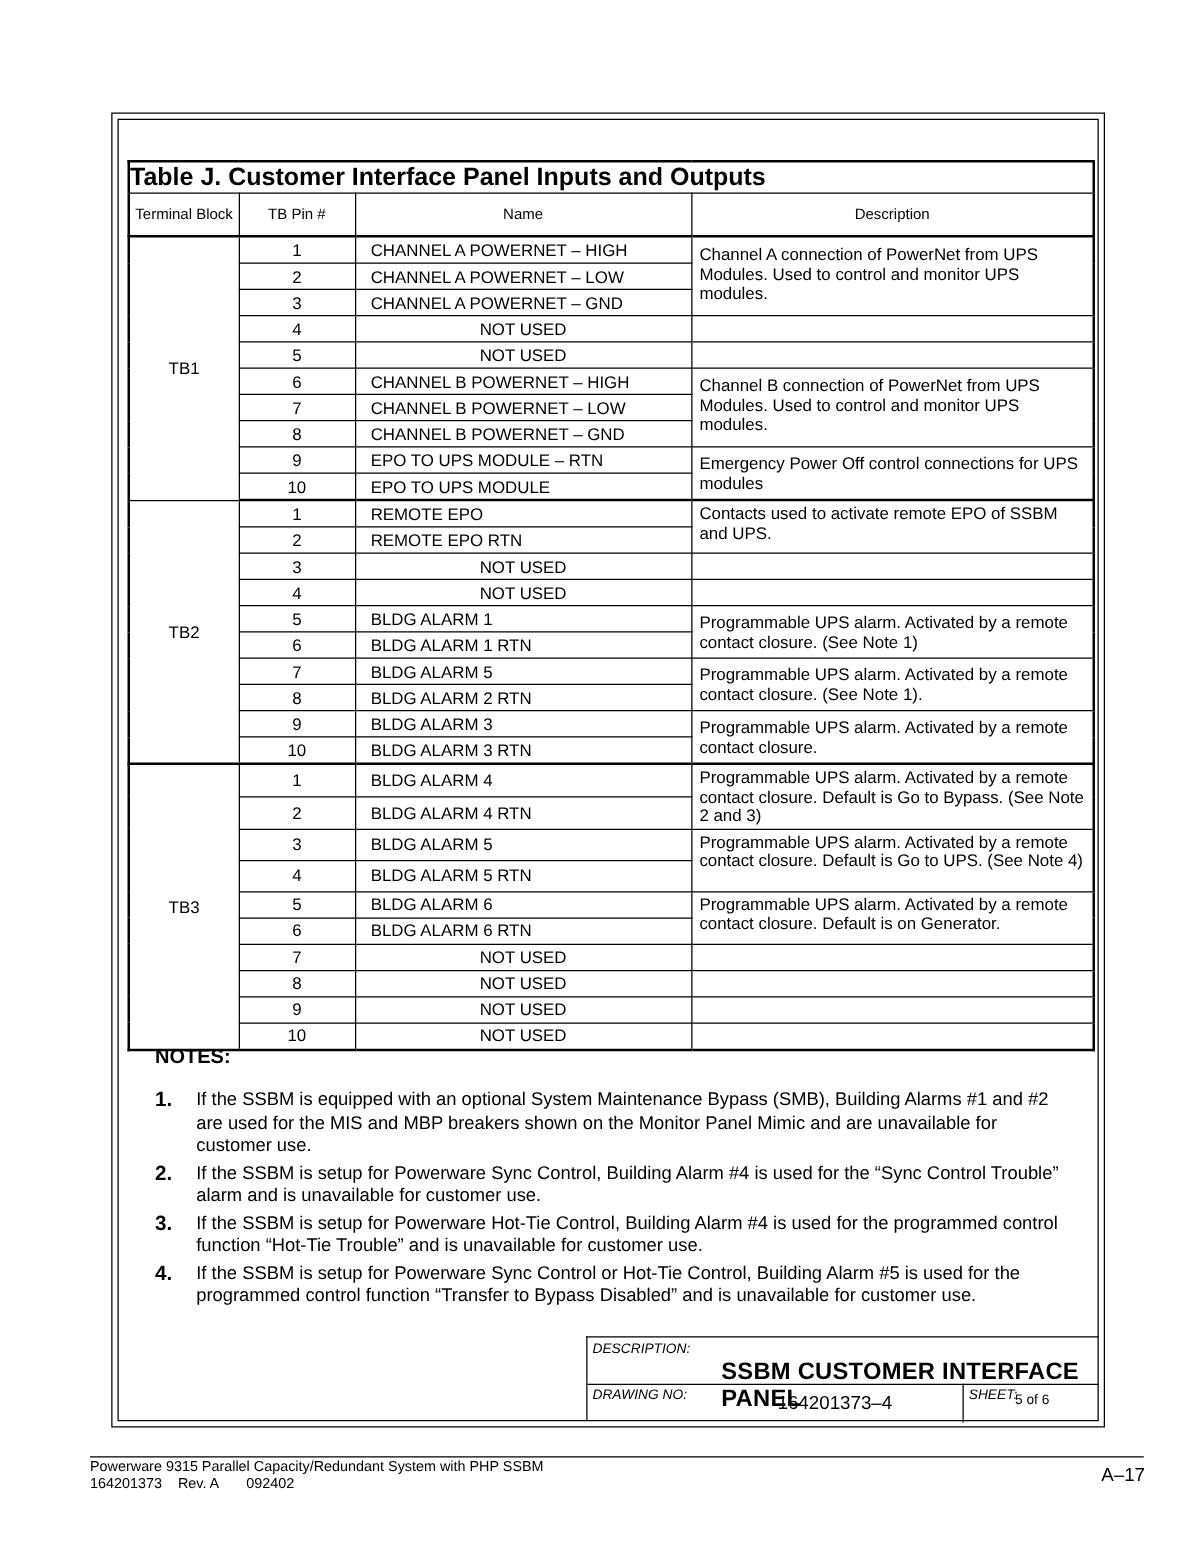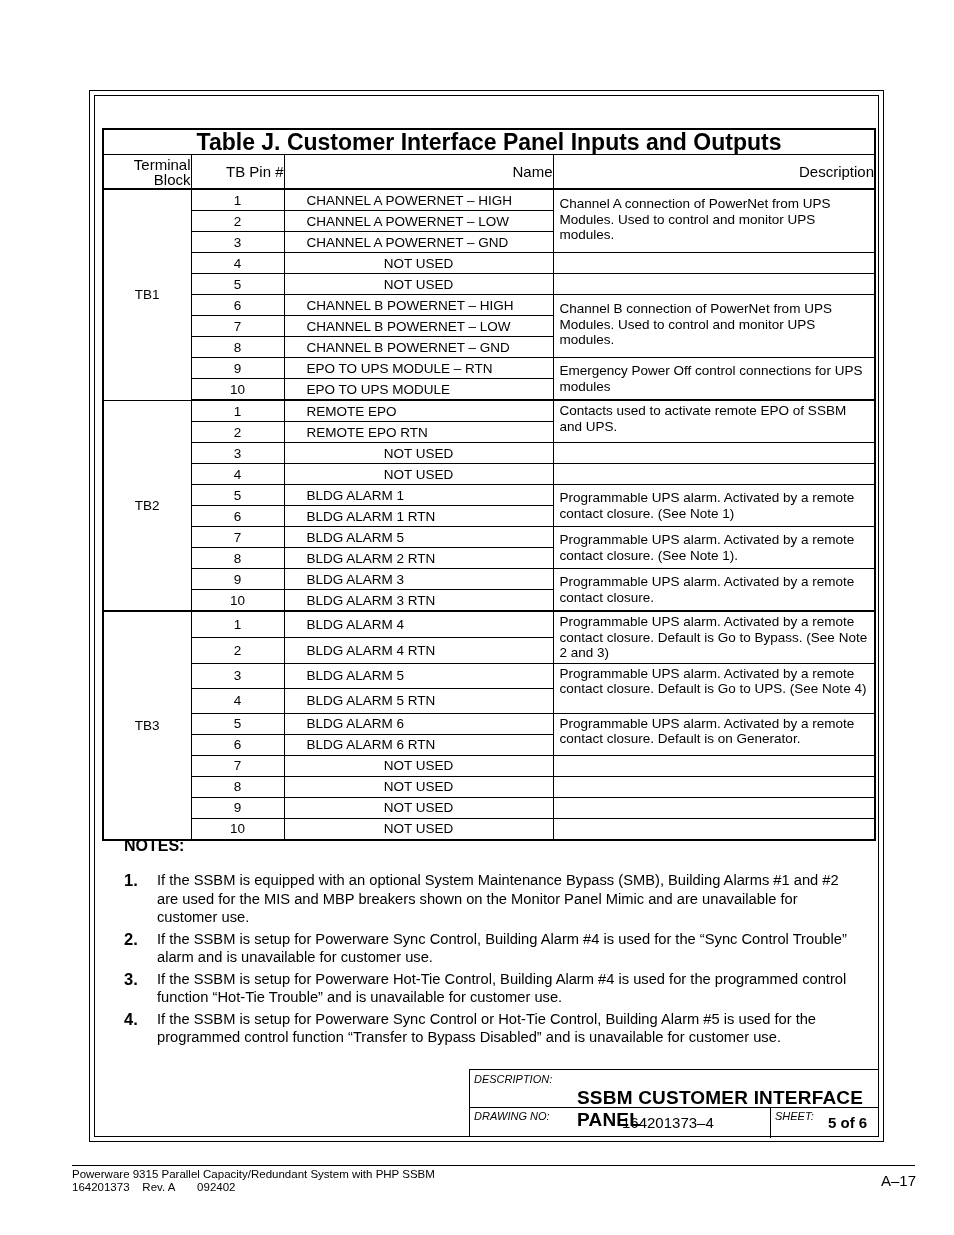--- a/index.html
+++ b/index.html
@@ -1,42 +1,42 @@
 <!DOCTYPE html>
 <html><head>
 <meta charset="utf-8">
 <style>
   html, body { margin:0; padding:0; background:#ffffff; }
   body { width:954px; height:1235px; position:relative; font-family:"Liberation Sans", sans-serif; color:#000; overflow:hidden; }
   .frame-outer { position:absolute; left:89px; top:90px; width:795px; height:1052px; border:1px solid #000; box-sizing:border-box; }
   .frame-inner { position:absolute; left:94px; top:95px; width:785px; height:1042px; border:1px solid #000; box-sizing:border-box; }
   .tbl { position:absolute; left:102px; top:128px; width:772px; border-collapse:collapse; table-layout:fixed; }
   .tbl td, .tbl th { border:1px solid #000; padding:0; font-size:13.5px; font-weight:normal; line-height:15px; vertical-align:middle; }
-  .tbl .title-cell { font-size:23px; font-weight:bold; text-align:center; height:24px; border-width:2px 2px 1px 2px; }
-  .tbl .head-cell { text-align:right; height:33px; font-size:15px; border-bottom:2px solid #000; }
+  .tbl .title-cell { font-size:20px; font-weight:bold; text-align:left; height:24px; border-width:2px 2px 1px 2px; }
+  .tbl .head-cell { text-align:center; height:33px; font-size:12px; border-bottom:2px solid #000; }
   .tbl .tb-cell { text-align:center; border-left:2px solid #000; }
   .tbl .pin { text-align:center; height:20px; }
-  .tbl .name { padding-left:22px; text-align:left; }
+  .tbl .name { padding-left:12px; text-align:left; }
   .tbl .name.center { text-align:center; padding-left:0; }
   .tbl .desc { padding:2px 6px; text-align:left; vertical-align:top; border-right:2px solid #000; line-height:15.5px; }
   .tbl .desc.empty { border-right:2px solid #000; }
   .tbl tr.group-end td { border-bottom:2px solid #000; }
   .tbl tr.tall td.pin, .tbl tr.tall td.name { height:24px; }
   .notes { position:absolute; left:124px; top:837px; width:730px; }
   .notes-title { font-size:16px; font-weight:bold; margin-bottom:16px; }
   .note { position:relative; padding-left:33px; font-size:14.7px; line-height:18.5px; margin-bottom:3px; }
   .note-num { position:absolute; left:0; top:0; font-weight:bold; font-size:16.5px; }
   .titleblock { position:absolute; left:469px; top:1069px; width:410px; height:68px; border:1px solid #000; border-right:none; border-bottom:none; box-sizing:border-box; }
   .tb-row1 { position:absolute; left:0; top:0; width:409px; height:37px; border-bottom:1px solid #000; }
   .tb-row2 { position:absolute; left:0; top:37px; width:409px; height:31px; }
   .tb-label { position:absolute; font-size:11px; font-style:italic;text-align:center; }
   .tb-desc-val { position:absolute; left:107px; top:17px; font-size:19px; font-weight:bold; letter-spacing:0.2px; }
   .tb-dwg-val { position:absolute; left:152px; top:7px; font-size:15px; }
   .tb-sheet { position:absolute; left:300px; top:0; width:109px; height:31px; border-left:1px solid #000; }
-  .tb-sheet-val { position:absolute; left:57px; top:7px; font-size:15px;font-weight:bold; }
+  .tb-sheet-val { position:absolute; left:41px; top:7px; font-size:11px; }
   .footer-rule { position:absolute; left:72px; top:1165px; width:843px; height:1px; background:#000; }
   .footer-left { position:absolute; left:72px; top:1168px; font-size:11.5px; line-height:13px; }
   .footer-right { position:absolute; right:38px; top:1172px; font-size:15px; }
 </style>
 </head>
 <body>
 
 <div class="frame-outer"></div>
 <div class="frame-inner"></div>
 

